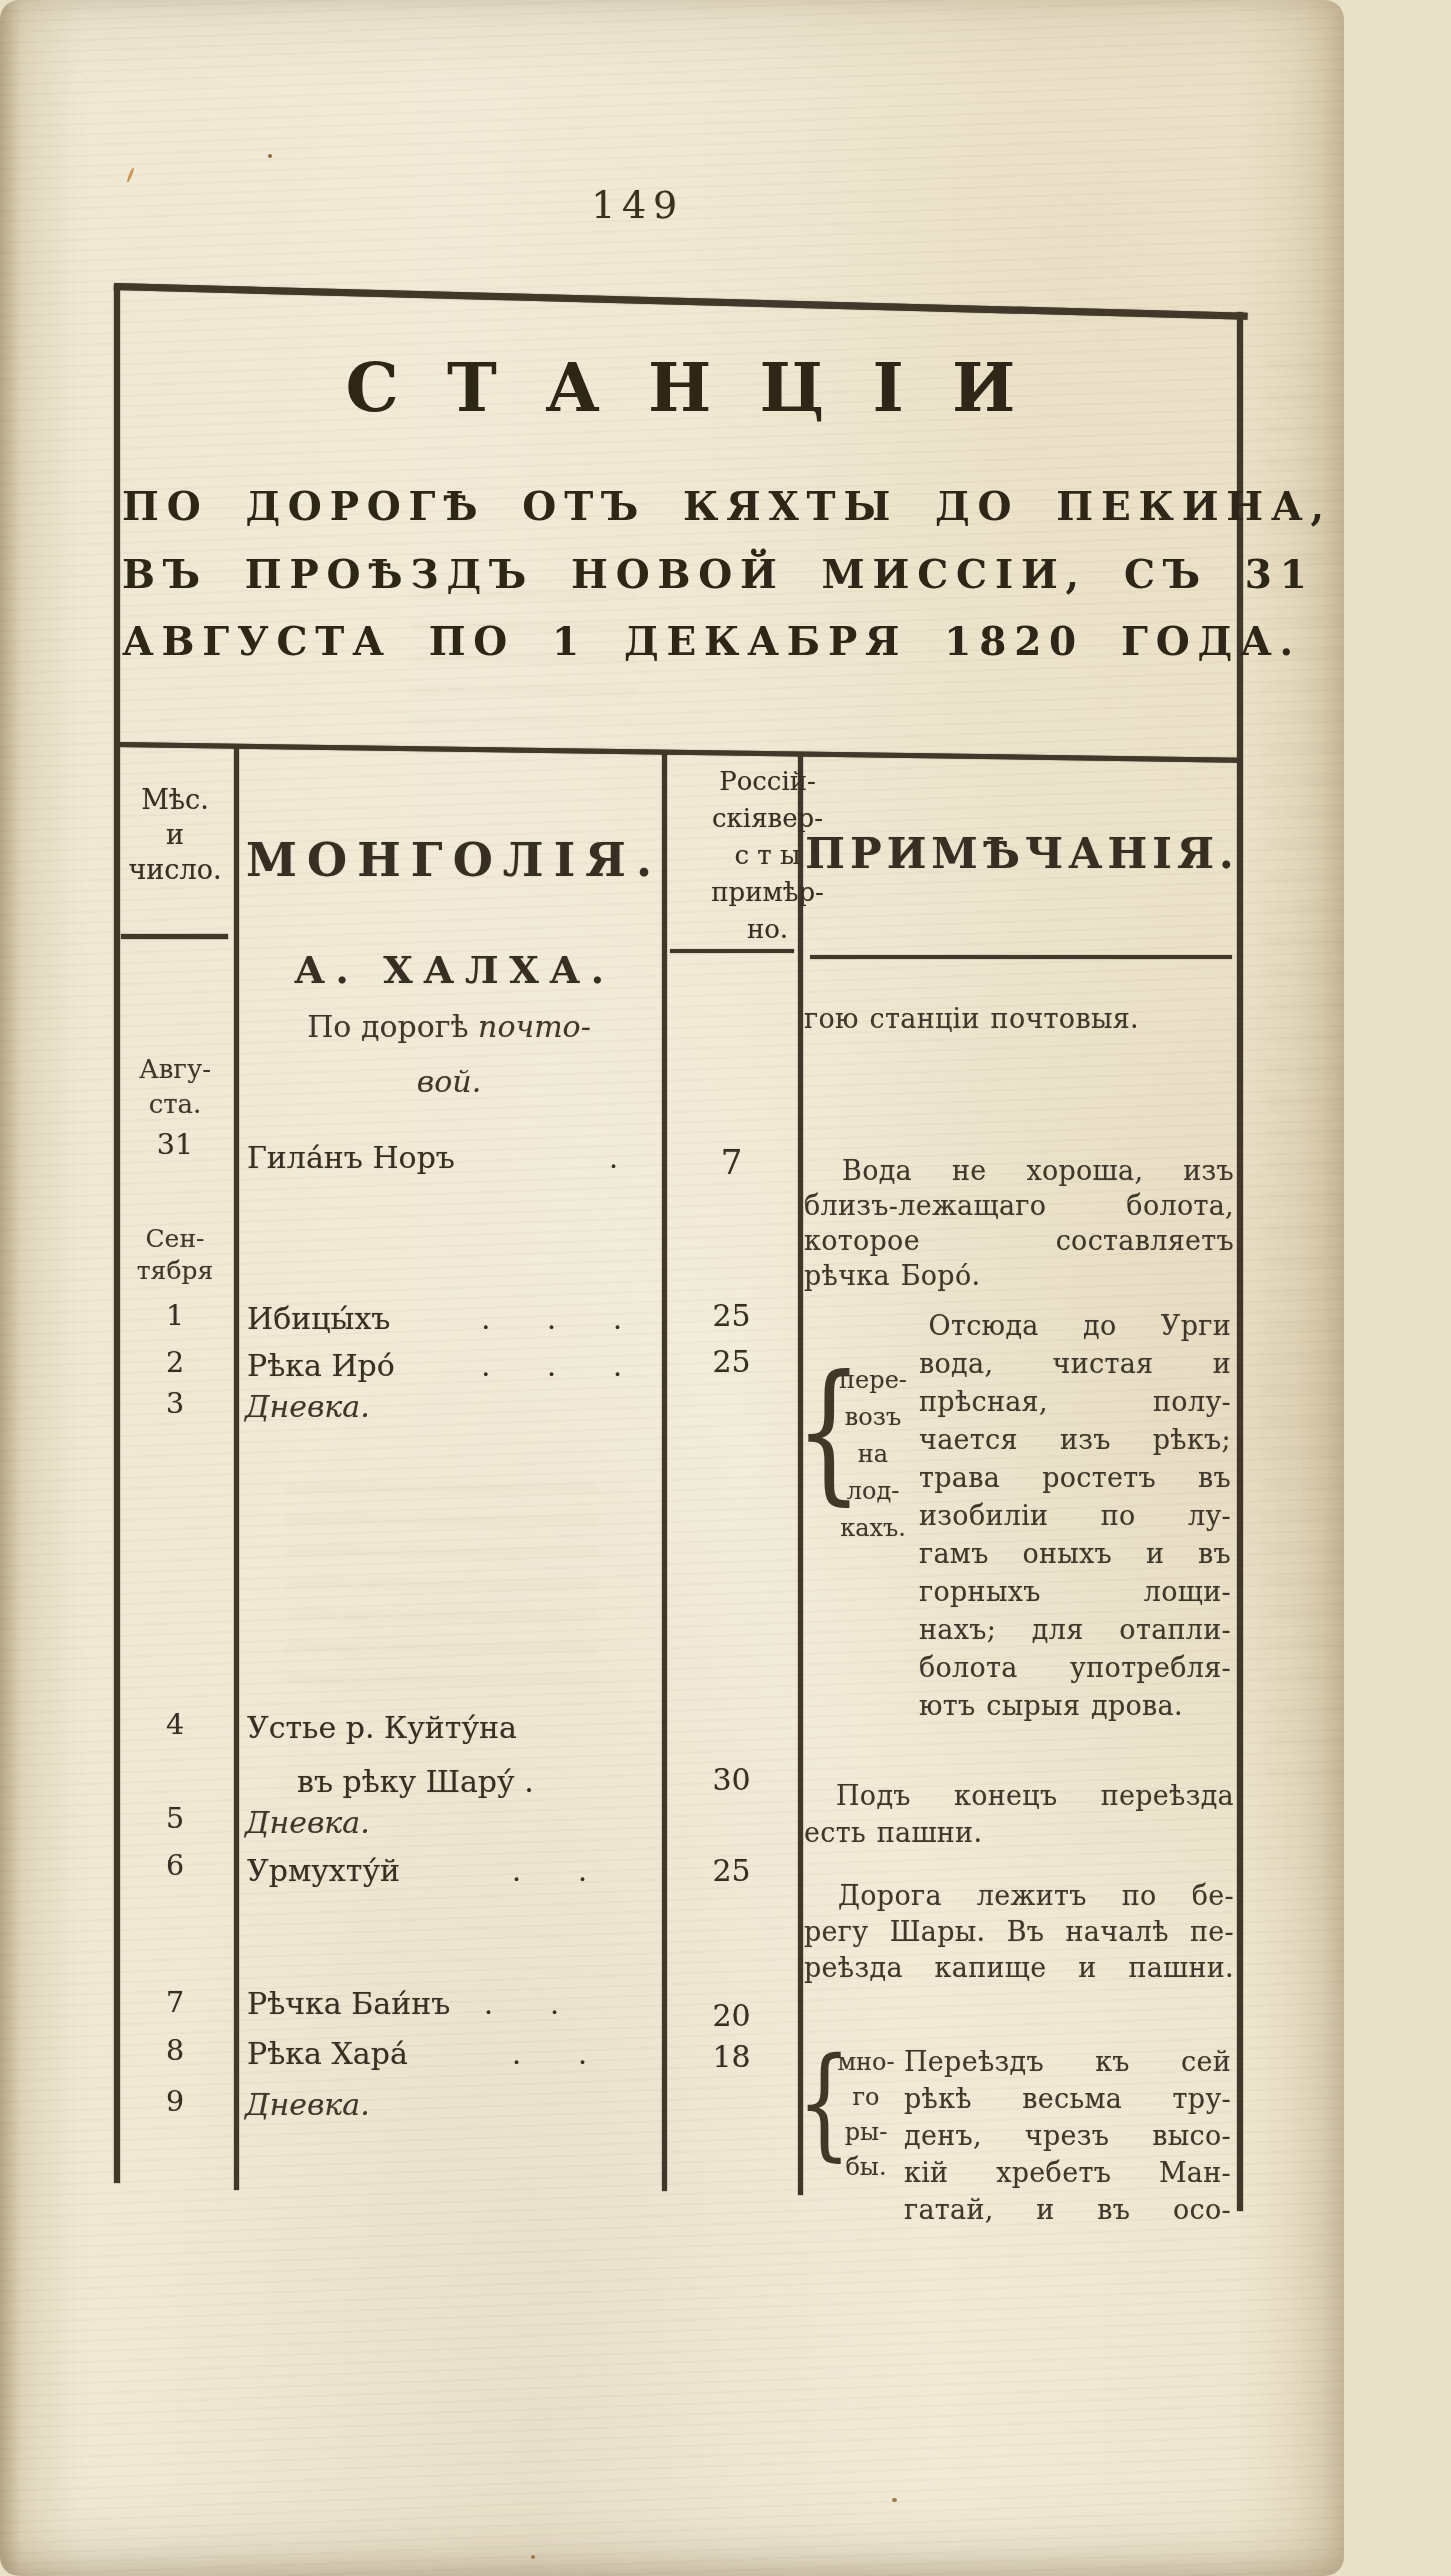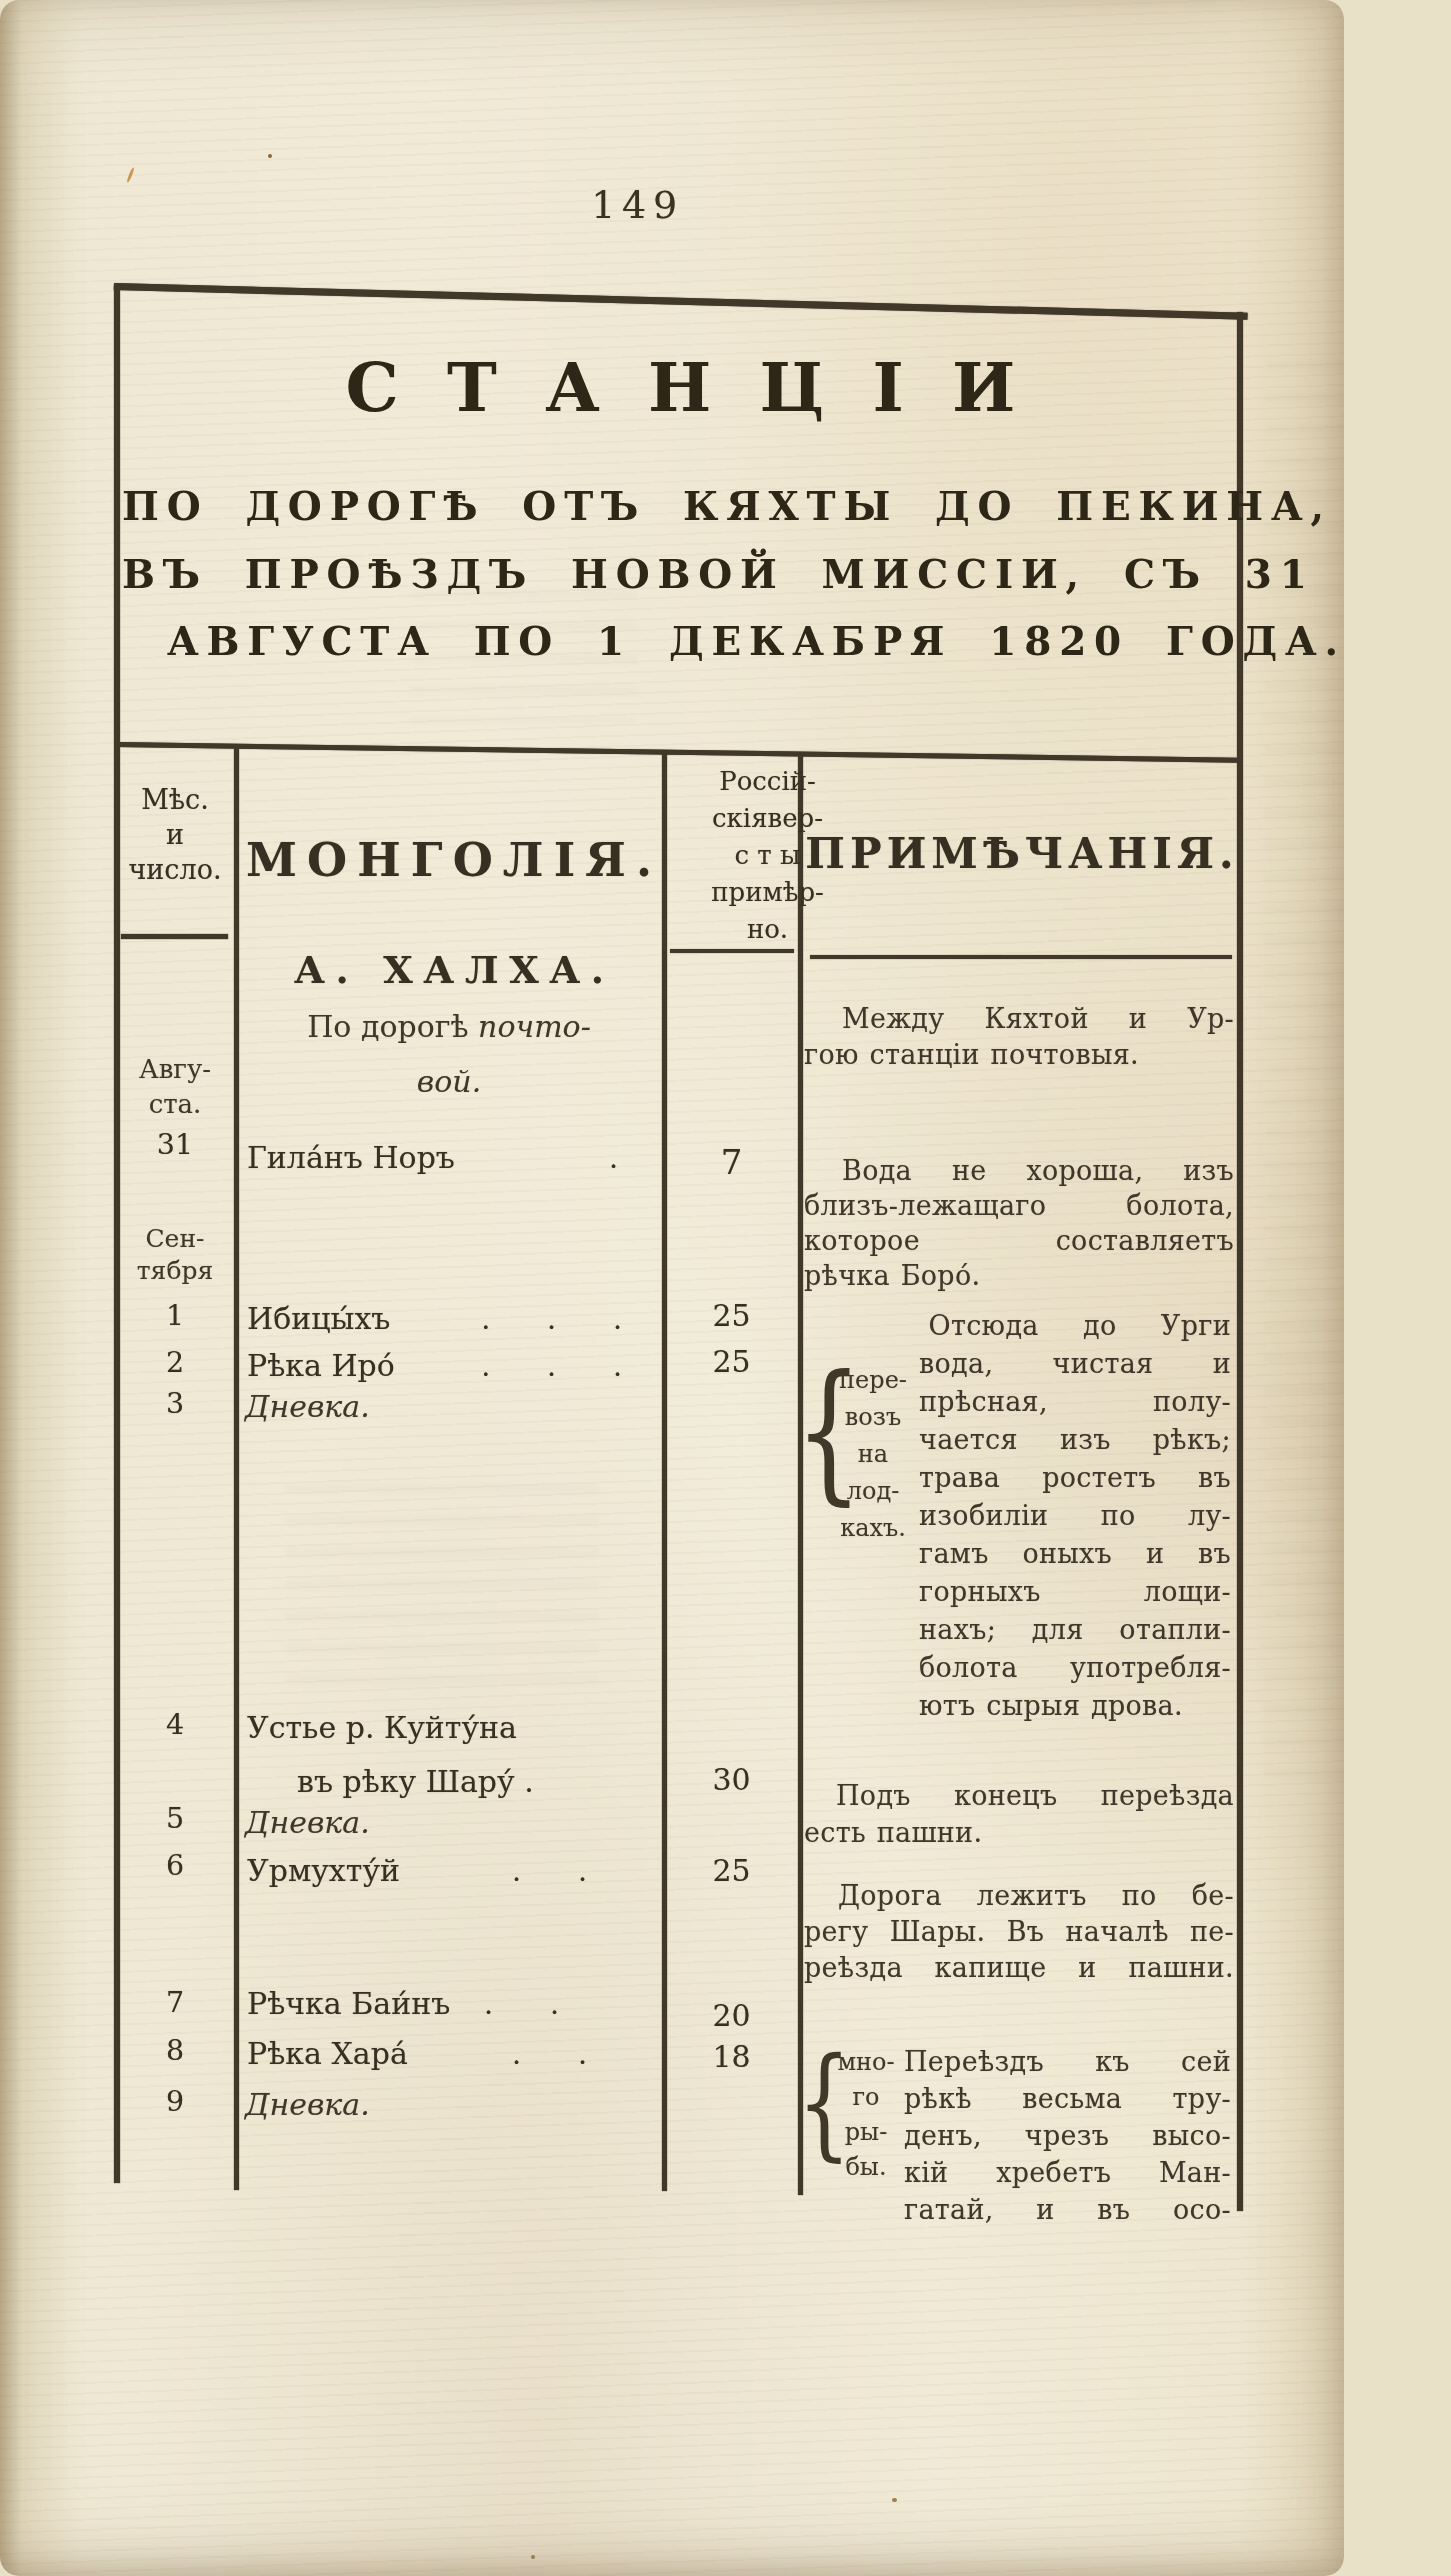--- a/index.html
+++ b/index.html
@@ -91,21 +91,21 @@
   <div class="vrule" style="left:662px;top:751px;width:4.8px;height:1440px;"></div>
   <div class="vrule" style="left:798px;top:753px;width:4.8px;height:1442px;"></div>
   <div class="hrule" style="left:121px;top:934px;width:107px;height:4.8px;"></div>
   <div class="hrule" style="left:670px;top:949px;width:124px;height:3.8px;"></div>
   <div class="hrule" style="left:810px;top:955px;width:422px;height:3.8px;"></div>
 
   <div class="title-wrap">
     <div class="t-main"><span>СТАНЦІИ</span></div>
     <div class="t-sub ctr" style="top:198px;">ПО ДОРОГѢ ОТЪ КЯХТЫ ДО ПЕКИНА,</div>
     <div class="t-sub ctr" style="top:266px;">ВЪ ПРОѢЗДЪ НОВОЙ МИССІИ, СЪ 31</div>
-    <div class="t-sub ctr" style="top:333px;padding-left:45px;">АВГУСТА ПО 1 ДЕКАБРЯ 1820 ГОДА.</div>
+    <div class="t-sub ctr" style="top:333px;">АВГУСТА ПО 1 ДЕКАБРЯ 1820 ГОДА.</div>
   </div>
 
   <div class="h-month ink">
     <div>Мѣс.</div>
     <div>и</div>
     <div>число.</div>
   </div>
   <div class="h-mong ink"><span>МОНГОЛІЯ.</span></div>
   <div class="h-versts ink">
     <div>Россій-</div>
@@ -177,21 +177,20 @@
 
   <div class="verst ink" style="top:1142px;font-size:34px;">7</div>
   <div class="verst ink" style="top:1298px;">25</div>
   <div class="verst ink" style="top:1344px;">25</div>
   <div class="verst ink" style="top:1762px;">30</div>
   <div class="verst ink" style="top:1853px;">25</div>
   <div class="verst ink" style="top:1998px;">20</div>
   <div class="verst ink" style="top:2039px;">18</div>
 
   <div class="note wide ink2" style="top:1001px;">
-    <div class="ind1 jst">Между Кяхтой и Ур-</div>
     <div>гою станціи почтовыя.</div>
   </div>
 
   <div class="note wide ink2" style="top:1153px;line-height:35px;">
     <div class="ind1 jst">Вода не хороша, изъ</div>
     <div class="jst">близъ-лежащаго болота,</div>
     <div class="jst">которое составляетъ</div>
     <div>рѣчка Боро́.</div>
   </div>
 

